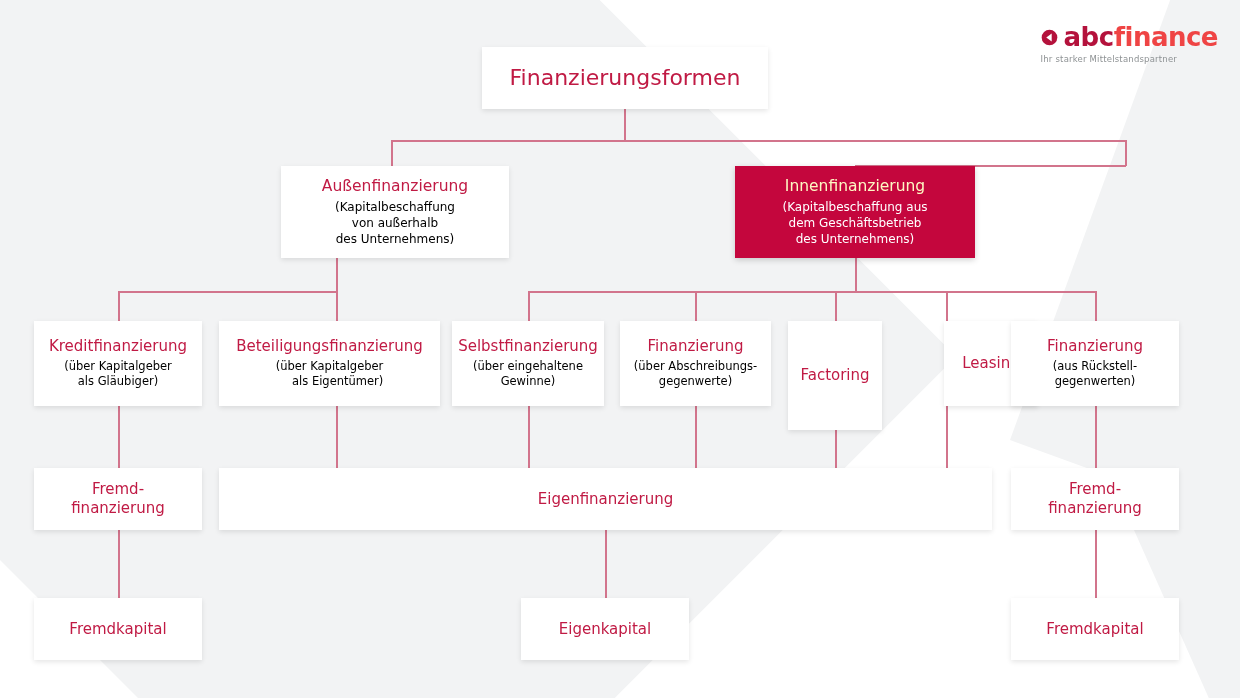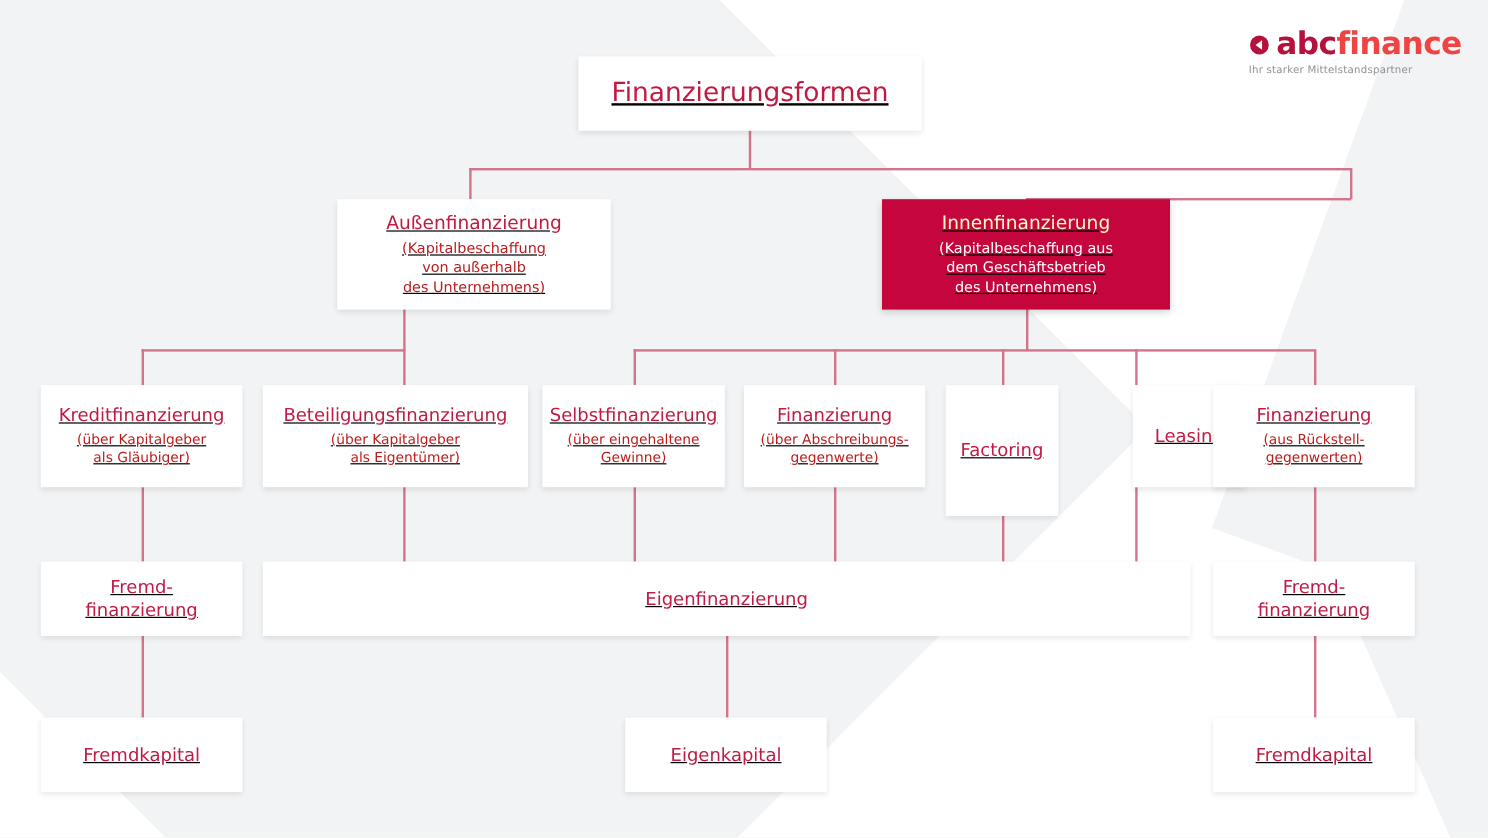--- a/index.html
+++ b/index.html
@@ -41,26 +41,26 @@
   
   .ln{position:absolute;background:#d2748c;}
   .ln-v{width:1.5px;}
   .ln-h{height:1.5px;}
 
   
   .box{
     position:absolute;background:#ffffff;
     box-shadow:0 2px 5px rgba(0,0,0,.10);
     display:flex;flex-direction:column;align-items:center;justify-content:center;
-    text-align:center;box-sizing:border-box;padding:6px 8px;text-decoration:underline;
+    text-align:center;box-sizing:border-box;padding:6px 8px;
   }
   .box.accent{background:#c4063d;box-shadow:0 2px 6px rgba(0,0,0,.18);}
   .b-title{color:#c01a44;line-height:1.25;}
   .box.accent .b-title{color:#fef9c3;}
-  .b-sub{color:#b91c1c;line-height:1.34;margin-top:3px;}
+  .b-sub{color:#000000;line-height:1.34;margin-top:3px;}
   .box.accent .b-sub{color:#ffffff;}
 
   
   #box-root .b-title{font-size:22px;font-weight:normal;}
   .lvl2 .b-title{font-size:15.5px;}
   .lvl2 .b-sub{font-size:12px;}
   .lvl3 .b-title{font-size:15px;}
   .lvl3 .b-sub{font-size:11.5px;}
   .lvl4 .b-title{font-size:15px;}
   .lvl5 .b-title{font-size:15px;}

